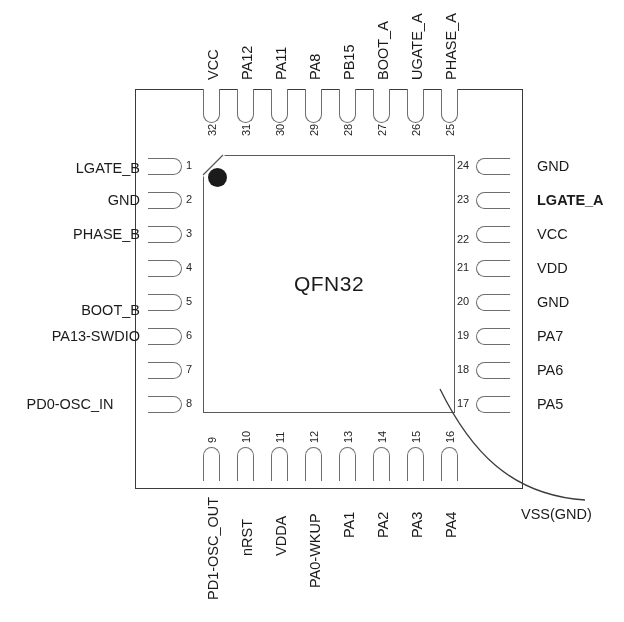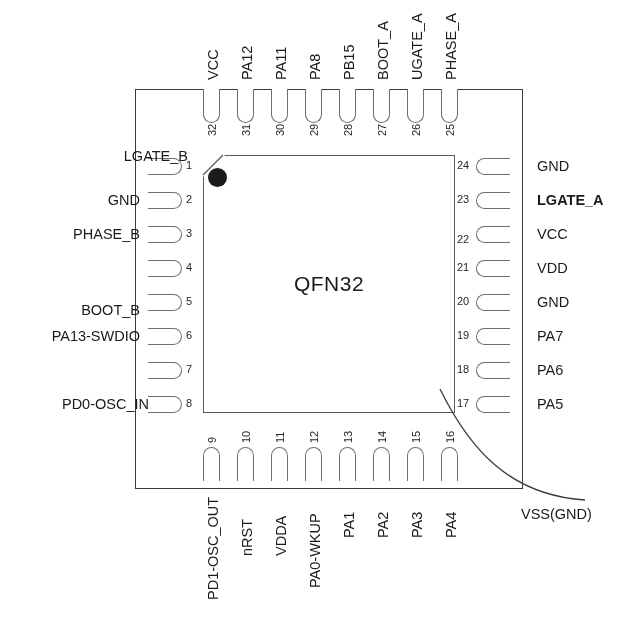--- a/index.html
+++ b/index.html
@@ -170,21 +170,21 @@
     <line x1="2" y1="22" x2="22" y2="2" stroke="#5a5a5a" stroke-width="1.2"></line>
     <line x1="2" y1="2" x2="2" y2="4" stroke="#ffffff" stroke-width="3"></line>
   </svg>
 
   <div class="pin1-dot"></div>
 
   <div class="part-label">QFN32</div>
 
   <div class="pad h left" style="left:148px; top:158px;"></div>
   <div class="pin-num" style="left:186px; top:159px;">1</div>
-  <div class="pin-name left" style="left:0px; top:148px; width:140px;padding-left:48px;">LGATE_B</div>
+  <div class="pin-name left" style="left:0px; top:160px; width:140px;">LGATE_B</div>
 
   <div class="pad h left" style="left:148px; top:192px;"></div>
   <div class="pin-num" style="left:186px; top:193px;">2</div>
   <div class="pin-name left" style="left:0px; top:192px; width:140px;">GND</div>
 
   <div class="pad h left" style="left:148px; top:226px;"></div>
   <div class="pin-num" style="left:186px; top:227px;">3</div>
   <div class="pin-name left" style="left:0px; top:226px; width:140px;">PHASE_B</div>
 
   <div class="pad h left" style="left:148px; top:260px;"></div>
@@ -196,21 +196,21 @@
 
   <div class="pad h left" style="left:148px; top:328px;"></div>
   <div class="pin-num" style="left:186px; top:329px;">6</div>
   <div class="pin-name left" style="left:0px; top:328px; width:140px;">PA13-SWDIO</div>
 
   <div class="pad h left" style="left:148px; top:362px;"></div>
   <div class="pin-num" style="left:186px; top:363px;">7</div>
 
   <div class="pad h left" style="left:148px; top:396px;"></div>
   <div class="pin-num" style="left:186px; top:397px;">8</div>
-  <div class="pin-name left" style="left:9px; top:396px; width:140px;">PD0-OSC_IN</div>
+  <div class="pin-name left" style="left:0px; top:396px; width:140px;text-align:center;">PD0-OSC_IN</div>
 
   <div class="pad v bottom" style="left:203px; top:447px;"></div>
   <div class="pin-num vert" style="left:206px; top:443px;">9</div>
   <div class="pin-name vert" style="left:205px; top:600px;">PD1-OSC_OUT</div>
 
   <div class="pad v bottom" style="left:237px; top:447px;"></div>
   <div class="pin-num vert" style="left:240px; top:443px;">10</div>
   <div class="pin-name vert" style="left:239px; top:556px;">nRST</div>
 
   <div class="pad v bottom" style="left:271px; top:447px;"></div>

